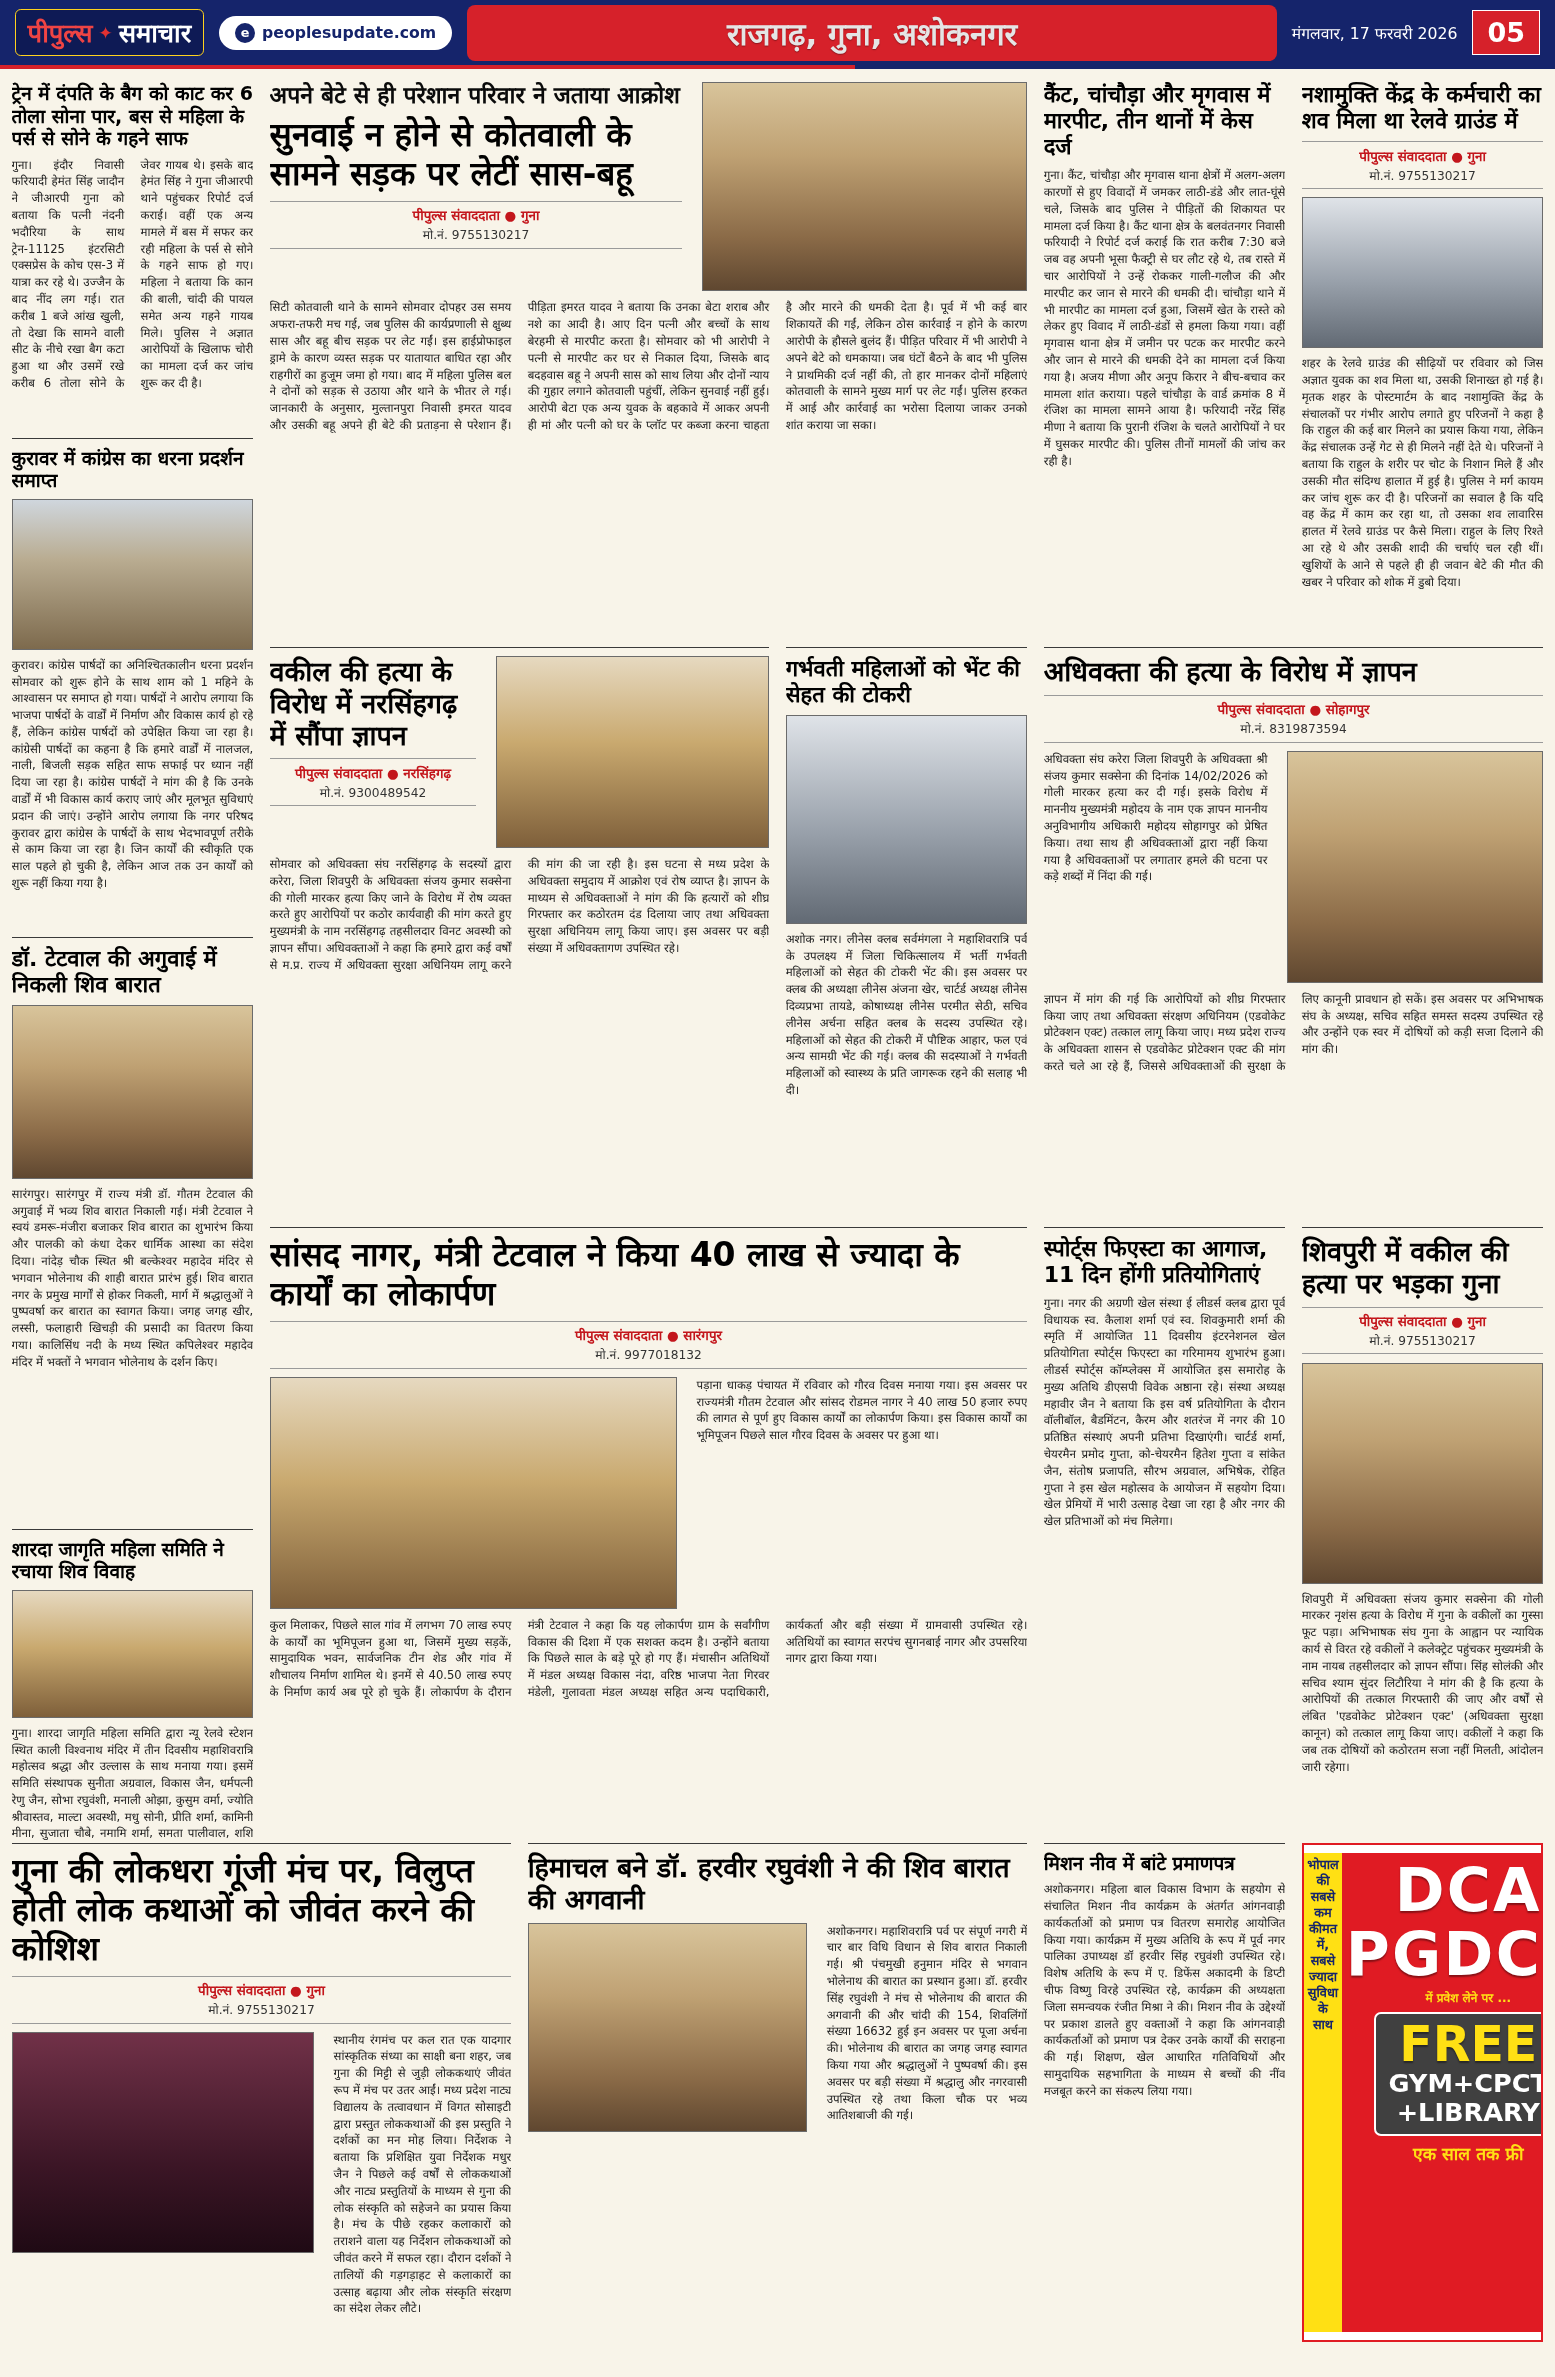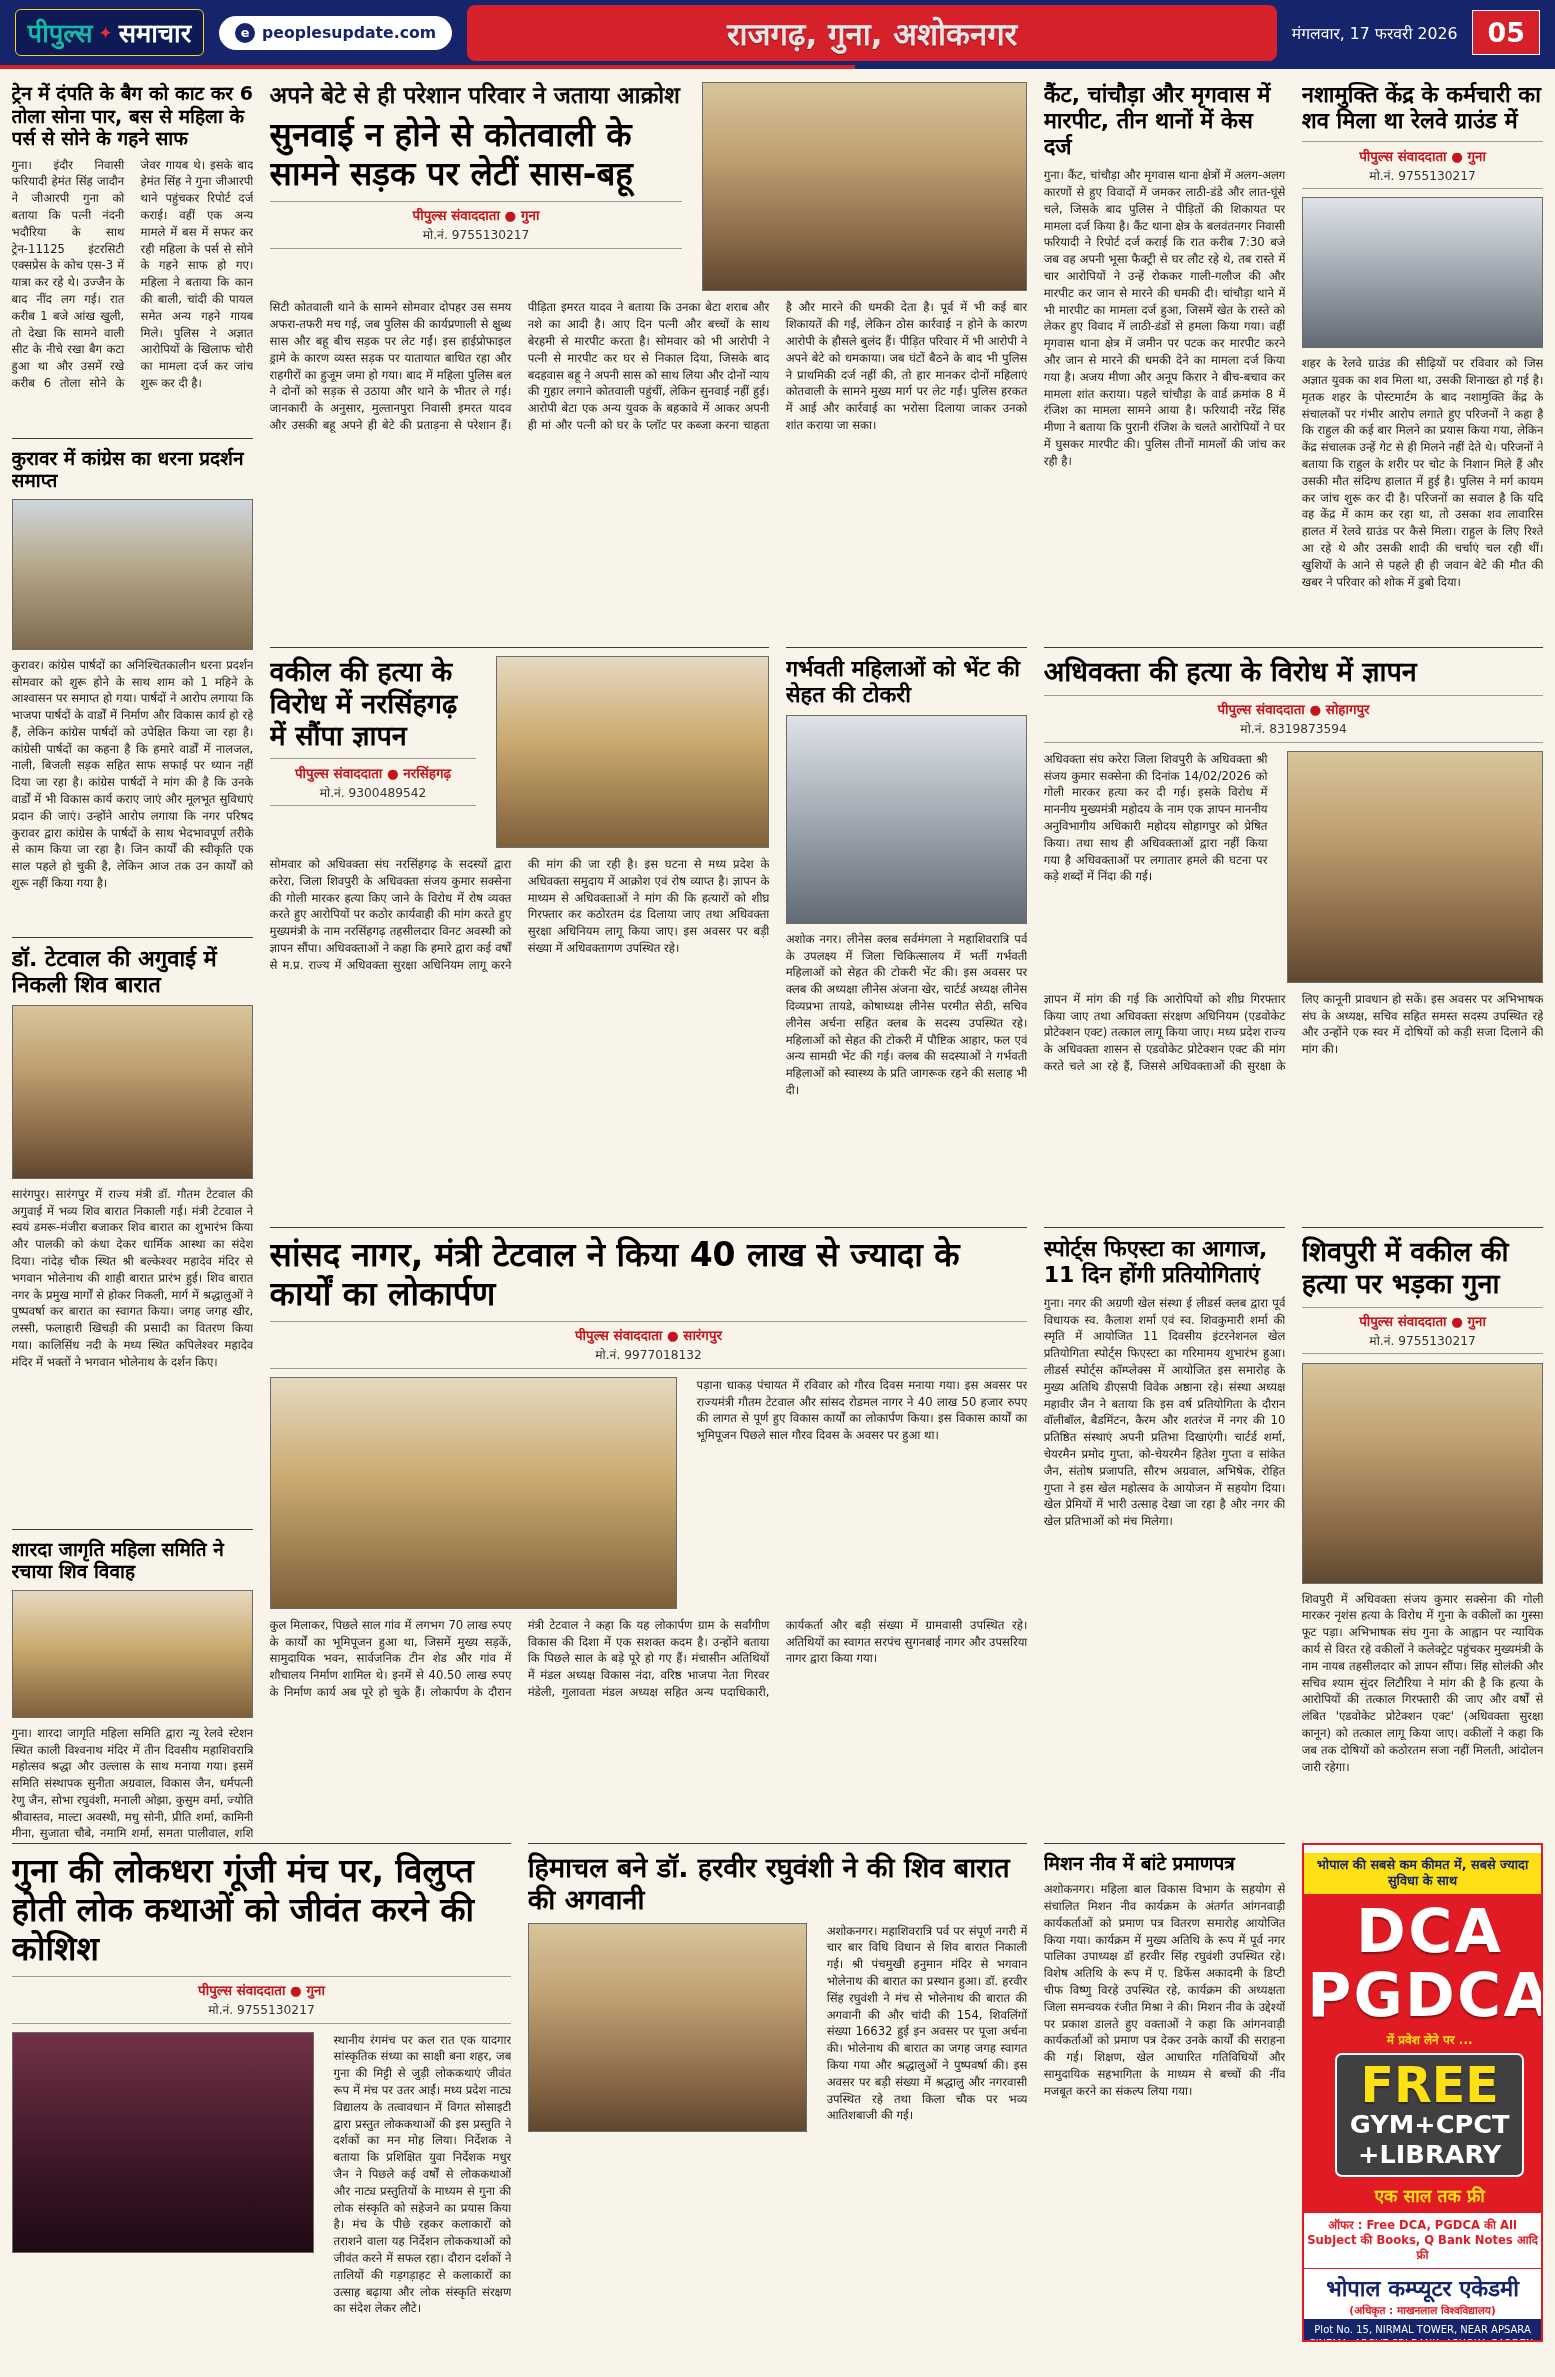--- a/index.html
+++ b/index.html
@@ -7,21 +7,21 @@
   body{
     height:2377px;overflow:hidden;
     background:#f8f4e9;
     font-family:"DejaVu Sans","Liberation Sans",sans-serif;
     color:#1c1c1c;
   }
   
   .masthead{height:65px;background:#15246b;display:flex;align-items:center;gap:15px;padding:0 15px;}
   .logo{background:#0e1a55;border:1.7px solid #ffd21e;border-radius:5.8px;padding:4.6px 11.6px;
         font-weight:800;font-size:25.6px;display:flex;align-items:center;gap:5.8px;white-space:nowrap;}
-  .logo .l1{color:#14b8a6;} .logo .sep{color:#e23131;font-size:17.4px;} .logo .l2{color:#ffffff;}
+  .logo .l1{color:#ef4444;} .logo .sep{color:#e23131;font-size:17.4px;} .logo .l2{color:#ffffff;}
   .site-pill{background:#ffffff;border-radius:20px;padding:7px 16.3px;font-size:15.7px;display:flex;gap:7px;
              align-items:center;color:#15246b;font-weight:700;white-space:nowrap;}
   .site-pill .ic{background:#15246b;color:#fff;border-radius:50%;width:20px;height:20px;display:flex;
                  align-items:center;justify-content:center;font-size:12.8px;}
   .region-banner{flex:1;background:#d6212a;color:#e5e5e5;text-align:center;font-size:31px;font-weight:800;
                  padding:7px 17.4px;border-radius:8.1px;text-shadow:0 1.2px 1.2px rgba(0,0,0,.35);}
   .mh-date{color:#fff;font-size:15.7px;white-space:nowrap;}
   .page-num{background:#d6212a;color:#fff;font-size:27px;font-weight:800;padding:5.8px 14px;border:1.7px solid #fff;}
   .rule{height:3.5px;background:linear-gradient(90deg,#d6212a 0 55%,#15246b 55% 100%);}
   
@@ -52,21 +52,21 @@
   .split{display:flex;gap:20px;align-items:flex-start;margin-bottom:8.1px;}
   .split .grow{flex:1;min-width:0;}
   .ph{border:1.2px solid #6b6b6b;flex-shrink:0;width:100%;margin:4.6px 0 7px;}
   .split .ph{margin:0;}
   .ph-crowd{background:linear-gradient(180deg,#d8c49b 0%,#bfa173 35%,#8a6a47 75%,#5f4730 100%);}
   .ph-street{background:linear-gradient(180deg,#cfd6dd 0%,#b9ac91 40%,#7d6a4d 100%);}
   .ph-indoor{background:linear-gradient(180deg,#dfe3e8 0%,#9aa2ac 55%,#626a74 100%);}
   .ph-stage{background:linear-gradient(180deg,#713148 0%,#3c1626 60%,#1f0a14 100%);}
   .ph-event{background:linear-gradient(180deg,#e6d9c0 0%,#c9a96f 45%,#7e5f3a 100%);}
   
-  .ad{border:2.3px solid #e01b23;display:flex;flex-direction:column;overflow:hidden;background:#fff;}
+  .ad{border:2.3px solid #e01b23;display:flex;flex-direction:row;overflow:hidden;background:#fff;}
   .ad-top{background:#ffe014;color:#15246b;font-weight:800;font-size:12.8px;text-align:center;padding:4.6px 3.5px;line-height:1.25;}
   .ad-red{background:#e01b23;color:#fff;display:flex;flex:1;}
   .ad-red-main{flex:1;display:flex;flex-direction:column;align-items:center;padding:5.8px 3.5px;gap:1.2px;}
   .ad-course{font-size:60px;font-weight:800;letter-spacing:2.3px;line-height:1.05;text-shadow:0 1.7px 1.7px rgba(0,0,0,.4);}
   .ad-admission{color:#ffe014;font-weight:800;font-size:12px;margin:2.3px 0;}
   .ad-free-box{background:#404040;border:2.3px solid #fff;border-radius:7px;text-align:center;padding:5.8px 12.8px;margin-top:2.3px;}
   .ad-free{color:#ffe014;font-size:49px;font-weight:800;line-height:1;text-shadow:0 1.7px 1.7px rgba(0,0,0,.4);}
   .ad-free2{color:#fff;font-size:25.6px;font-weight:800;line-height:1.15;}
   .ad-free-sub{color:#ffe014;font-weight:800;font-size:17.4px;margin-top:4.6px;}
   .ad-offer{background:#fff;color:#e01b23;font-weight:800;font-size:11.6px;text-align:center;padding:4.6px 3.5px;line-height:1.3;

